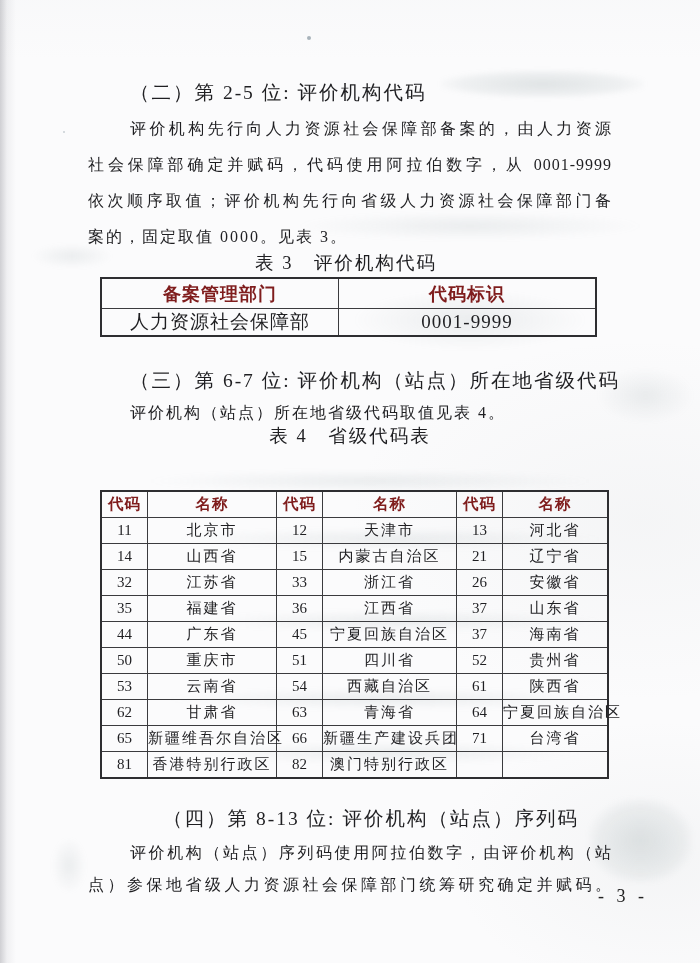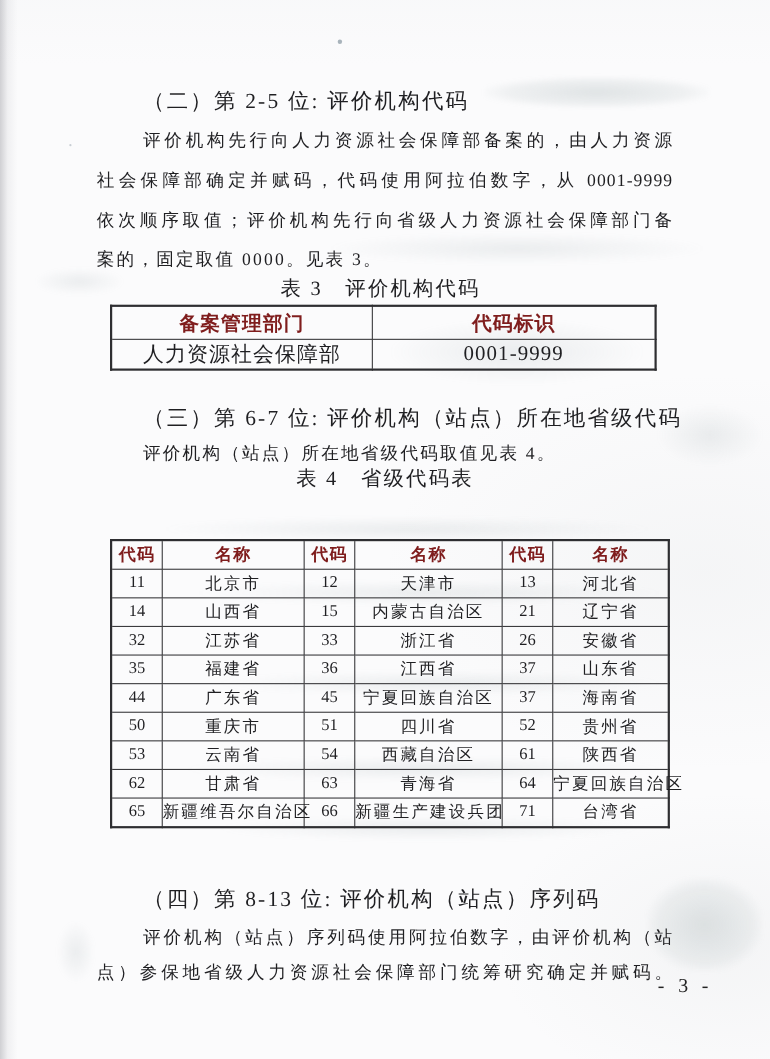--- a/index.html
+++ b/index.html
@@ -194,22 +194,30 @@
       <td class="name">宁夏回族自治区</td>
     </tr>
     <tr>
       <td>65</td>
       <td class="name">新疆维吾尔自治区</td>
       <td>66</td>
       <td class="name">新疆生产建设兵团</td>
       <td>71</td>
       <td class="name">台湾省</td>
     </tr>
+    <tr>
+      <td>81</td>
+      <td class="name">香港特别行政区</td>
+      <td>82</td>
+      <td class="name">澳门特别行政区</td>
+      <td></td>
+      <td class="name"></td>
+    </tr>
   </tbody>
     </table>
 
-  <div class="heading" style="top:804px;">（四）第 8-13 位: 评价机构（站点）序列码</div>
+  <div class="heading" style="top:804px;text-align:center;">（四）第 8-13 位: 评价机构（站点）序列码</div>
   <div class="bodyline just indent" style="top:838px;">评价机构（站点）序列码使用阿拉伯数字，由评价机构（站</div>
   <div class="bodyline just" style="top:870px;">点）参保地省级人力资源社会保障部门统筹研究确定并赋码。</div>
 
 </div>
 
 <div class="page-number">- 3 -</div>
 
 </body></html>

